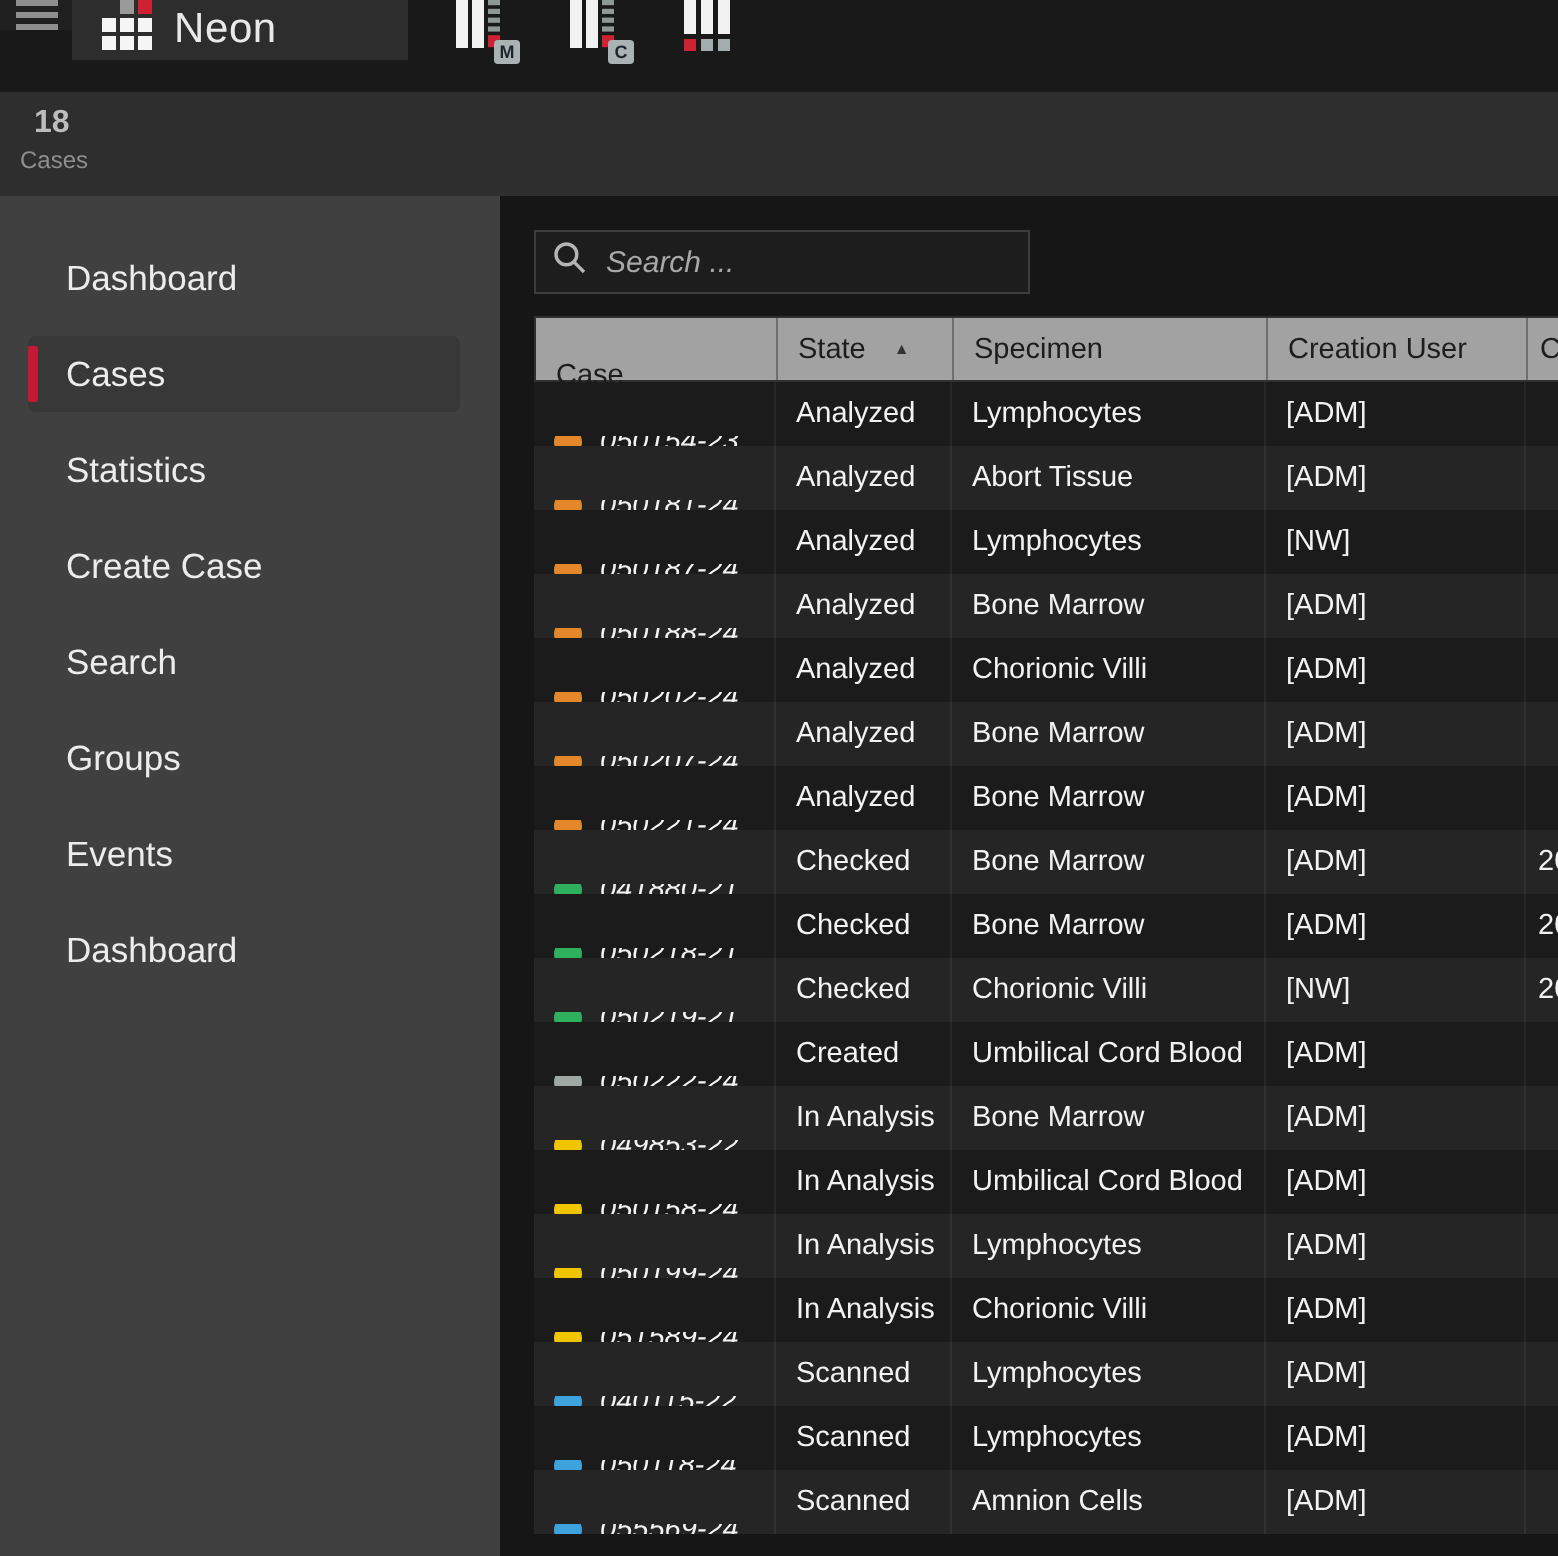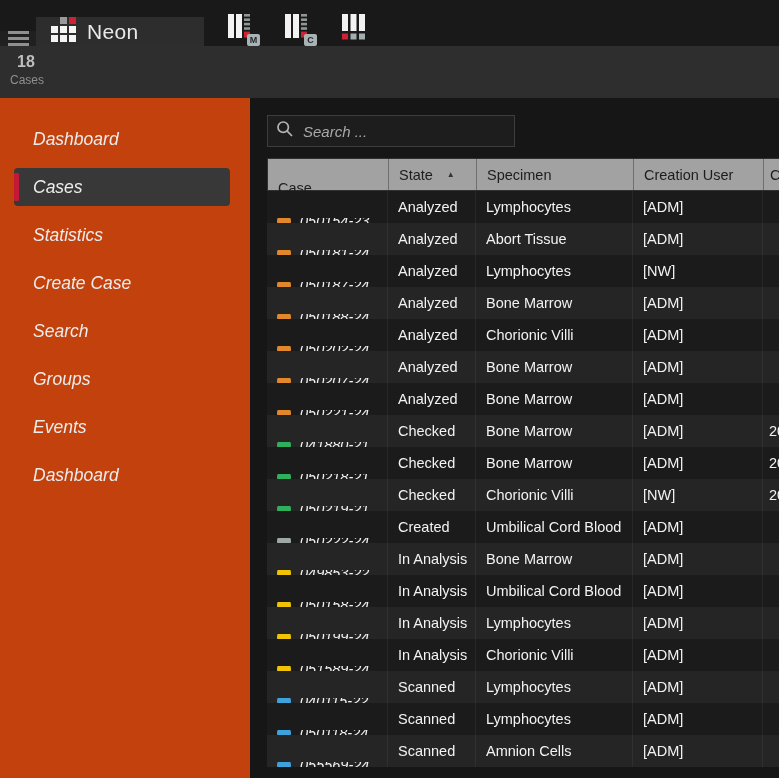--- a/index.html
+++ b/index.html
@@ -1,40 +1,40 @@
 <!DOCTYPE html>
 <html><head>
 <meta charset="utf-8">
 <style>
   * { margin:0; padding:0; box-sizing:border-box; }
   html,body { width:779px; height:778px; overflow:hidden; background:#161616;
     font-family:"Liberation Sans", sans-serif; }
 
   
-  .topbar { height:46px; background:#191919; display:flex; align-items:flex-end; }
+  .topbar { height:46px; background:#191919; display:flex; align-items:flex-start; }
   .hamburger { width:36px; background:#202020; display:flex; flex-direction:column;
     justify-content:center; align-items:center; gap:3px; cursor:pointer; }
   .hamburger span { display:block; width:21px; height:3px; background:#8f8f8f; }
   .neon-tab { width:168px; background:#2d2d2d; display:flex; align-items:center;
     padding-left:15px; gap:11px; cursor:pointer; }
   .neon-title { color:#e9e9e9; font-size:21px; letter-spacing:0.3px; }
   .app-icons { display:flex; align-items:center; margin-left:24px; gap:27px; }
   .app-icon { position:relative; width:30px; height:32px; cursor:pointer; }
   .module-badge { position:absolute; right:-2px; bottom:0px; width:13px; height:12px;
     background:#a9b3b3; border-radius:2px; color:#1d242c; font-size:9px; font-weight:bold;
     display:flex; align-items:center; justify-content:center; }
 
   
   .subbar { height:52px; background:#2e2e2e; padding:7px 0 0 10px; }
   .subbar .count { color:#bdbdbd; font-size:16px; font-weight:bold; padding-left:7px; }
   .subbar .count-label { color:#8f8f8f; font-size:12px; margin-top:2px; }
 
   
   .content { display:flex; height:680px; }
-  .sidebar { width:250px; background:#c2410c; padding-top:17px; flex:none;font-style:italic; }
+  .sidebar { width:250px; background:#404040; padding-top:17px; flex:none; }
   .side-item { height:48px; display:flex; align-items:center; padding-left:33px;
     color:#ececec; font-size:17.5px; cursor:pointer; position:relative; }
   .side-item.active { background:#383838; border-radius:4px; margin:5px 20px 5px 14px;
     height:38px; padding-left:19px; }
   .side-item.active .accent-bar { position:absolute; left:0; top:5px; bottom:5px;
     width:5px; background:#c41837; border-radius:1px; }
   .main { flex:1; background:#161616; padding:17px 0 0 17px; position:relative; }
 
   
   .searchbox { width:248px; height:32px; background:#1d1d1d; border:1px solid #3d3d3d;

